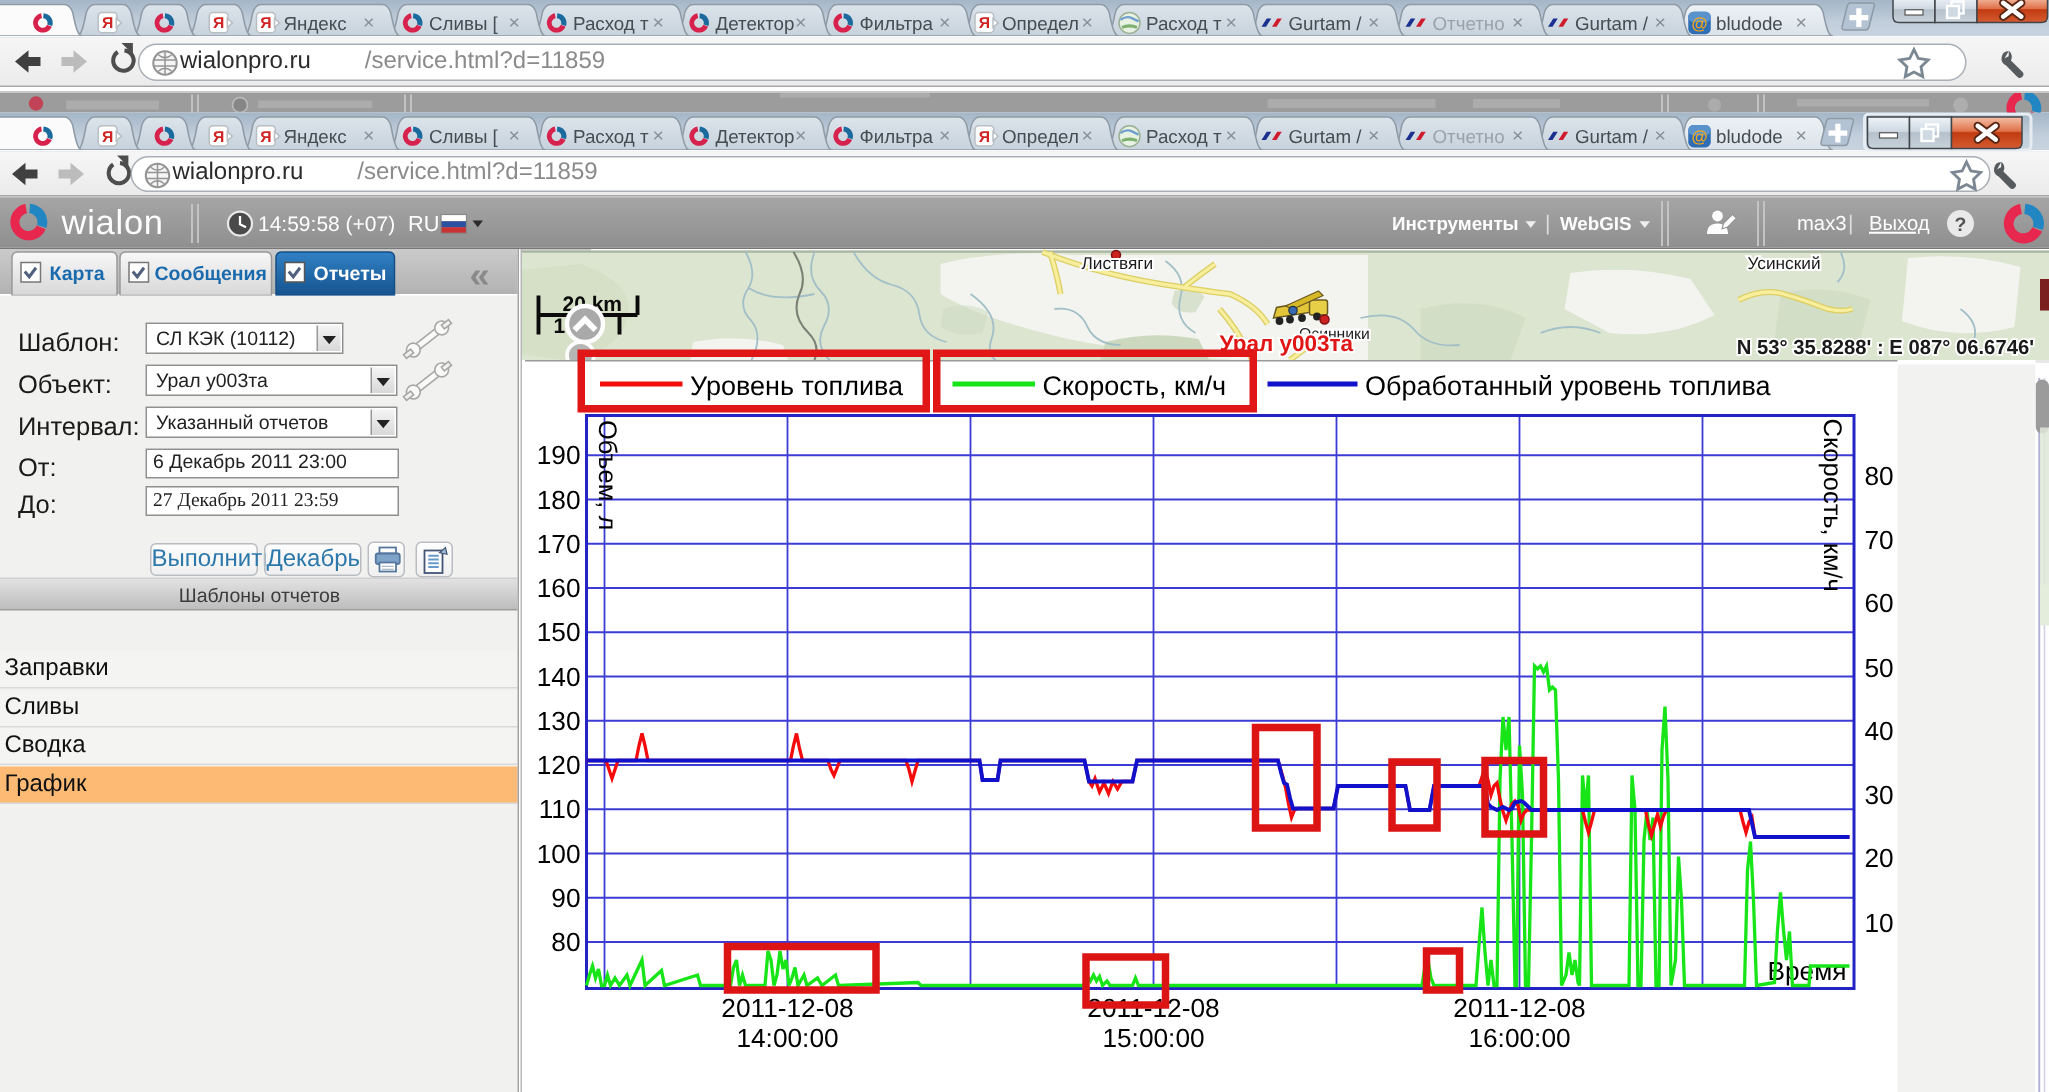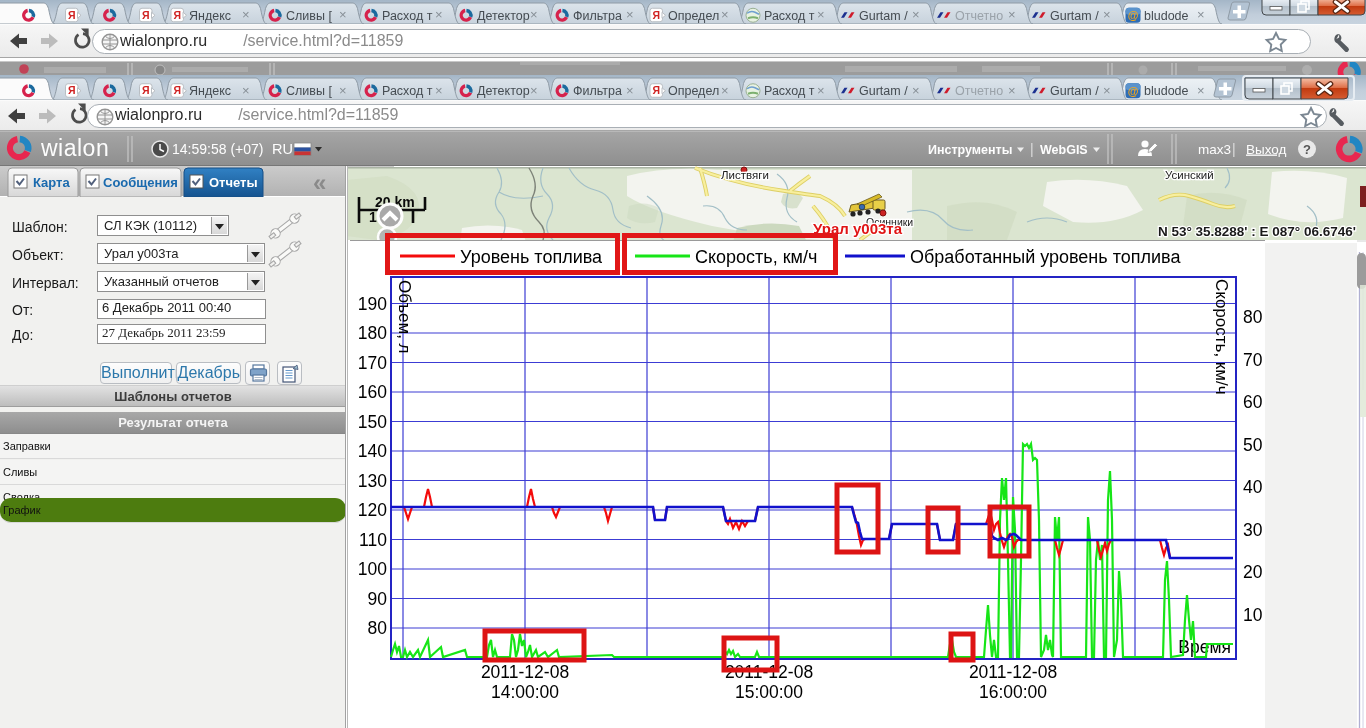--- a/index.html
+++ b/index.html
@@ -12,28 +12,28 @@
 .toolbar { width:1366px; background:linear-gradient(#f6f6f6,#ebebeb); border-bottom:1px solid #a6a6a6; }
 .urlbox { position:absolute; background:#fff; border:1px solid #a9afb5; border-radius:13px; }
 .urltxt { font-size:16px; color:#2b2b2b; white-space:nowrap; }
 .urltxt span { color:#8b8b8b;padding-left:36px; }
 
 
 #whead { background:linear-gradient(#a5a5a5,#8f8f8f); border-top:1px solid #b8b8b8; border-bottom:1px solid #777; }
 
 
 #sidebar { background:#f1f1ef; }
-.srow { position:absolute; font-size:14px; color:#1b1b1b; }
+.srow { position:absolute; font-size:17px; color:#1b1b1b; }
 .sel { position:absolute; height:21px; background:#fff; border:1px solid #8f8f8f; font-size:13px; color:#222; }
 .sel .dd { position:absolute; right:1px; top:1px; bottom:1px; width:16px; background:linear-gradient(#f4f4f4,#d8d8d8); border-left:1px solid #999; text-align:center; }
 .inp { position:absolute; height:20px; background:#fff; border:1px solid #8f8f8f; font-size:13px; color:#222; padding-left:4px; }
 .sbtn { position:absolute; height:22px; background:linear-gradient(#fdfdfd,#f0f0f0); border:1px solid #b9bdc2; border-radius:4px; color:#2d78ab; font-size:16px; text-align:right; line-height:20px; }
-.hbar1 { position:absolute; left:0; width:346px; height:22px; background:linear-gradient(#e2e2e2,#bdbdbd); border-top:1px solid #cfcfcf; border-bottom:1px solid #9d9d9d; text-align:center; font-weight:bold; font-size:13px; color:#3c3c3c; line-height:21px; }
+.hbar1 { position:absolute; left:0; width:346px; height:22px; background:linear-gradient(#e2e2e2,#bdbdbd); border-top:1px solid #cfcfcf; border-bottom:1px solid #9d9d9d; text-align:center; font-weight:normal; font-size:13px; color:#3c3c3c; line-height:21px; }
 .hbar2 { position:absolute; left:0; width:346px; height:22px; background:linear-gradient(#a8a8a8,#8e8e8e); border-bottom:1px solid #888; text-align:center; font-weight:bold; font-size:13px; color:#f4f4f4; line-height:21px; }
-.litem { position:absolute; left:0; width:346px; height:25px; background:#f4f4f3; border-bottom:1px solid #d9d9d9; font-size:11px; color:#111; line-height:24px; padding-left:3px; }
+.litem { position:absolute; left:0; width:346px; height:25px; background:#f4f4f3; border-bottom:1px solid #d9d9d9; font-size:16px; color:#111; line-height:24px; padding-left:3px; }
 </style>
 </head>
 <body>
 <div id="page">
 
   <div class="abs tabbar" style="left:0;top:0;"><svg width="1366" height="25" id="tabs1">
         <defs>
           <linearGradient id="tgtabs1" x1="0" y1="0" x2="0" y2="1">
             <stop offset="0" stop-color="#dce4eb"></stop>
             <stop offset="1" stop-color="#c7d2dc"></stop>
@@ -476,21 +476,21 @@
             </svg></span>
         </div>
       <div class="srow" style="left:12px;top:109px;">Интервал:</div>
       <div class="sel" style="left:97px;top:105px;width:168px;">
           <span style="position:absolute;left:6px;top:2px;">Указанный отчетов</span>
           <span class="dd"><svg width="9" height="6" style="margin-top:7px;">
               <path d="M0 0 h9 l-4.5 5.5z" fill="#222"></path>
             </svg></span>
         </div>
       <div class="srow" style="left:12px;top:136px;">От:</div>
-      <div class="inp" style="left:97px;top:133px;width:169px;">6 Декабрь 2011 00:40</div>
+      <div class="inp" style="left:97px;top:133px;width:169px;">6 Декабрь 2011 23:00</div>
       <div class="srow" style="left:12px;top:161px;">До:</div>
       <div class="inp" style="left:97px;top:158px;width:169px;font-family:Liberation Serif, serif;">27 Декабрь 2011 23:59</div>
       <svg width="34" height="30" style="position:absolute;left:268px;top:45px;">
         <g transform="translate(17,15) rotate(-38)">
           <rect x="-13" y="-2.2" width="26" height="4.4" fill="#fafaf8" stroke="#a8a8a8" stroke-width="1.1"></rect>
           <circle cx="-12" cy="0" r="4.6" fill="#fafaf8" stroke="#a8a8a8" stroke-width="1.1"></circle>
           <circle cx="12" cy="0" r="4.6" fill="#fafaf8" stroke="#a8a8a8" stroke-width="1.1"></circle>
           <rect x="-19" y="-1.6" width="6" height="3.2" fill="#f1f1ef" stroke="#a8a8a8" stroke-width="1.1"></rect>
           <rect x="13" y="-1.6" width="6" height="3.2" fill="#f1f1ef" stroke="#a8a8a8" stroke-width="1.1"></rect>
         </g>
@@ -519,25 +519,24 @@
       <div class="sbtn" style="left:277px;top:195px;width:25px;height:24px;">
         <svg width="20" height="19" style="margin-top:2px;">
             <g>
               <rect x="2" y="3" width="12" height="15" fill="#fff" stroke="#457" stroke-width="1.2"></rect>
               <path d="M 4.5 6.5 h 7 M 4.5 9 h 7 M 4.5 11.5 h 7 M 4.5 14 h 7" stroke="#69c" stroke-width="1.2"></path>
               <path d="M 12 4.5 l 4 -3.5 1 4.5 z" fill="#9bc" stroke="#457" stroke-width=".8"></path>
             </g>
           </svg>
       </div>
       <div class="hbar1" style="top:219px;">Шаблоны отчетов</div>
-      <div class="hbar2" style="top:246px;">Результат отчета</div>
       <div class="litem" style="top:268px;">Заправки</div>
       <div class="litem" style="top:319px;">Сводка</div>
       <div class="litem" style="top:294px;">Сливы</div>
-      <div class="litem" style="top:332px;background:#4d7c0f;border-radius:11px;">График</div>
+      <div class="litem" style="top:345px;background:#fdba74;">График</div>
     </div>
     <div class="abs" style="left:345px;top:0;width:3px;height:562px;background:#fff;border-left:1px solid #a2a2a2;border-right:1px solid #b8b8b8;z-index:3;"></div>
     <div class="abs" id="maparea" style="left:347px;top:0;width:1019px;height:76px;">
       <svg width="1019" height="76" style="position:absolute;left:0;top:0;">
         <rect x="0" y="1" width="1019" height="75" fill="#dbe5d0"></rect>
         <rect x="0" y="1" width="1019" height="1.5" fill="#aab4a4"></rect>
         <g fill="#f3f4ef">
           <path d="M 280 10 q 40 -10 90 -6 l 195 0 0 70 -90 0 q -60 -4 -110 -14 q -60 -14 -85 -30 z"></path>
           <path d="M 700 16 q 40 -6 80 4 l 16 24 q -30 16 -70 12 l -30 -16 z"></path>
           <path d="M 925 6 q 40 -4 75 6 l -4 40 q -40 10 -75 -4 z"></path>

